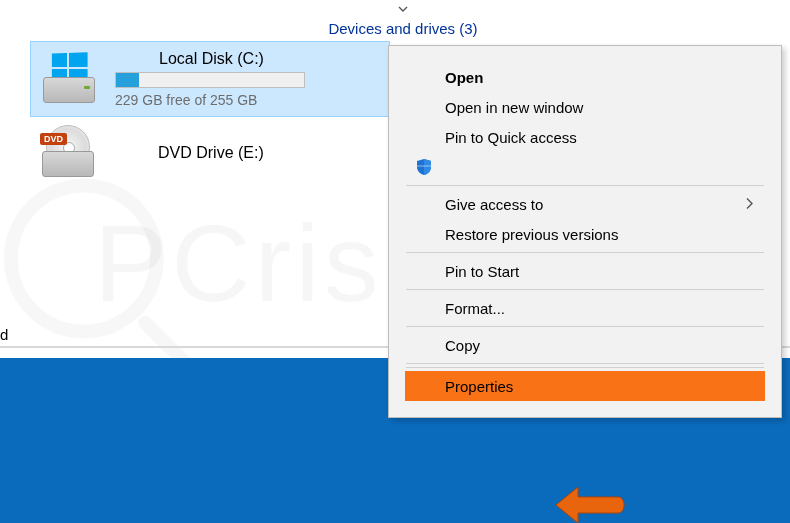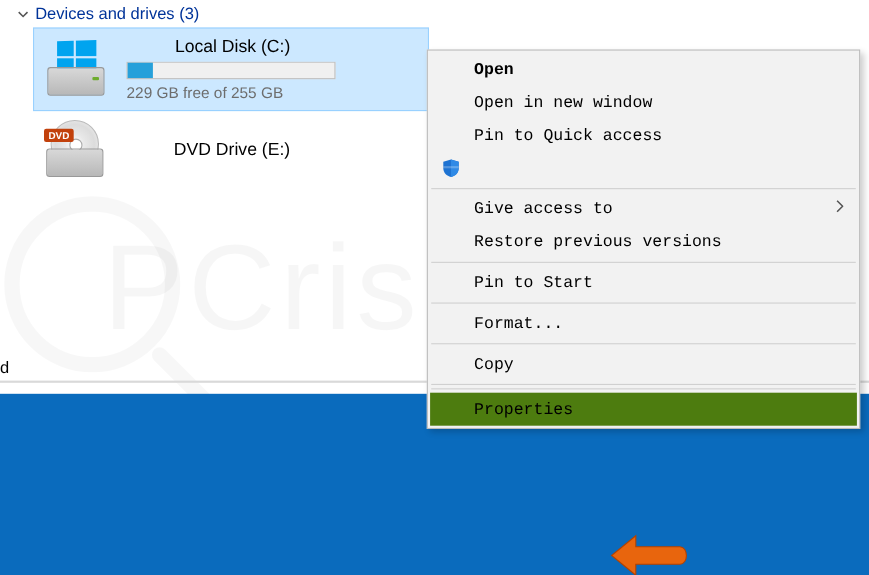--- a/index.html
+++ b/index.html
@@ -47,20 +47,21 @@
     }
     .section-header {
       padding: 4px 0 4px 16px;
       display: flex;
       align-items: center;
       gap: 6px;
       color: #003399;
       font-size: 15px;
       position: relative;
       z-index: 1;
+      flex-direction: column;
     }
     .chevron-down {
       width: 10px;
       height: 10px;
     }
     .chevron-down svg { display: block; }
     .drives-area {
       padding-left: 30px;
       position: relative;
       z-index: 1;
@@ -184,34 +185,33 @@
     }
     .context-menu {
       position: absolute;
       top: 45px;
       left: 388px;
       width: 394px;
       background: #f2f2f2;
       border: 1px solid #bcbcbc;
       box-shadow: 3px 3px 6px rgba(0,0,0,0.2);
       z-index: 10;
-      padding: 2px;
-      font-family: Liberation Mono, monospace;
+      padding: 16px;
     }
     .menu-item {
       display: flex;
       align-items: center;
       padding: 6px 10px 6px 40px;
       font-size: 15px;
       color: #000;
       position: relative;
       min-height: 30px;
     }
     .menu-item.bold { font-weight: 600; }
-    .menu-item.highlighted { background: #4d7c0f; }
+    .menu-item.highlighted { background: #f97316; }
     .menu-sep {
       height: 1px;
       background: #d0d0d0;
       margin: 3px 1px;
     }
     .menu-icon {
       position: absolute;
       left: 10px;
       top: 50%;
       transform: translateY(-50%);

